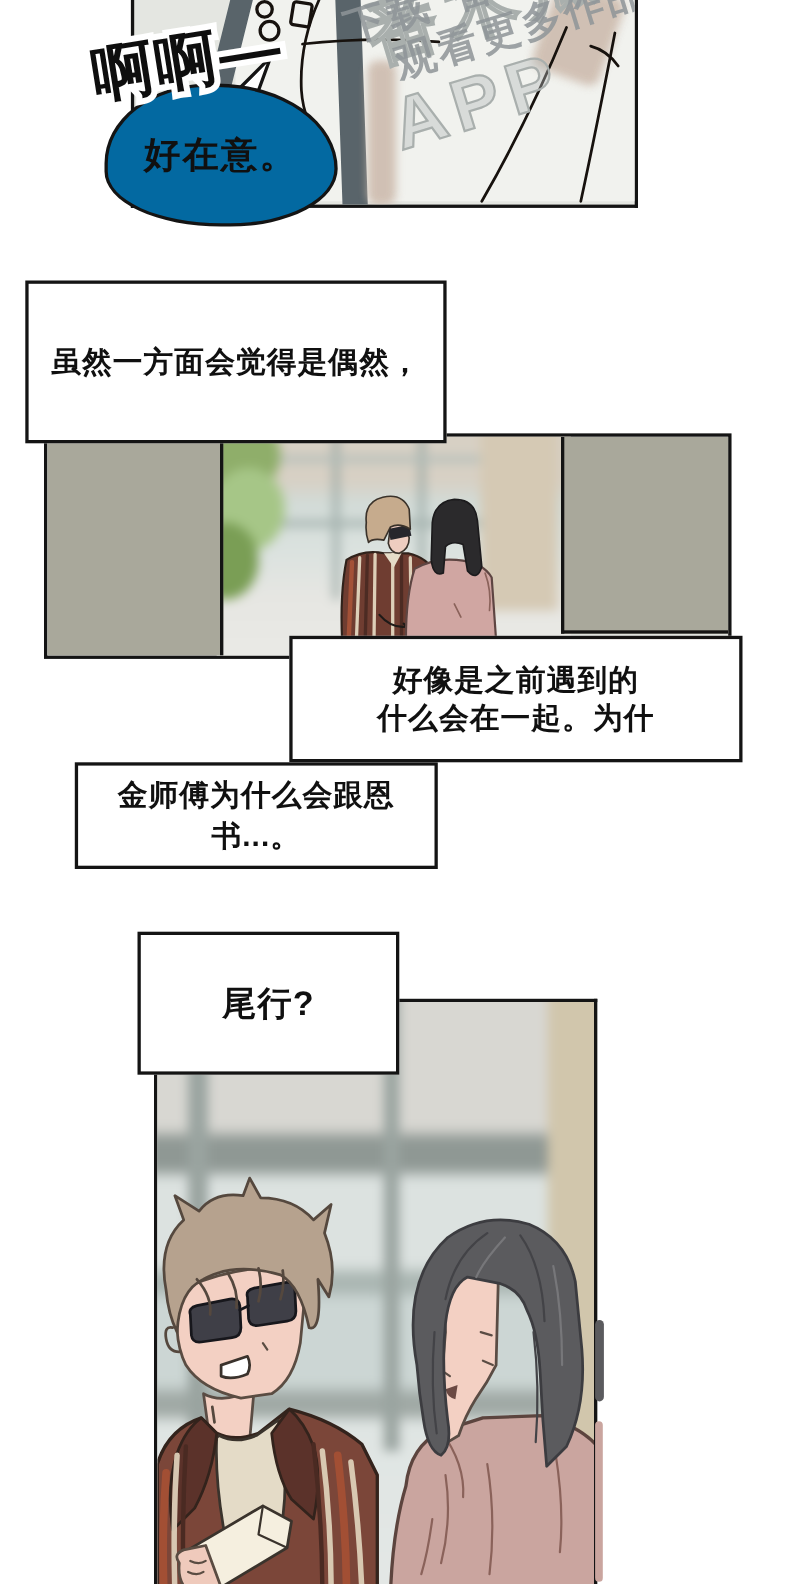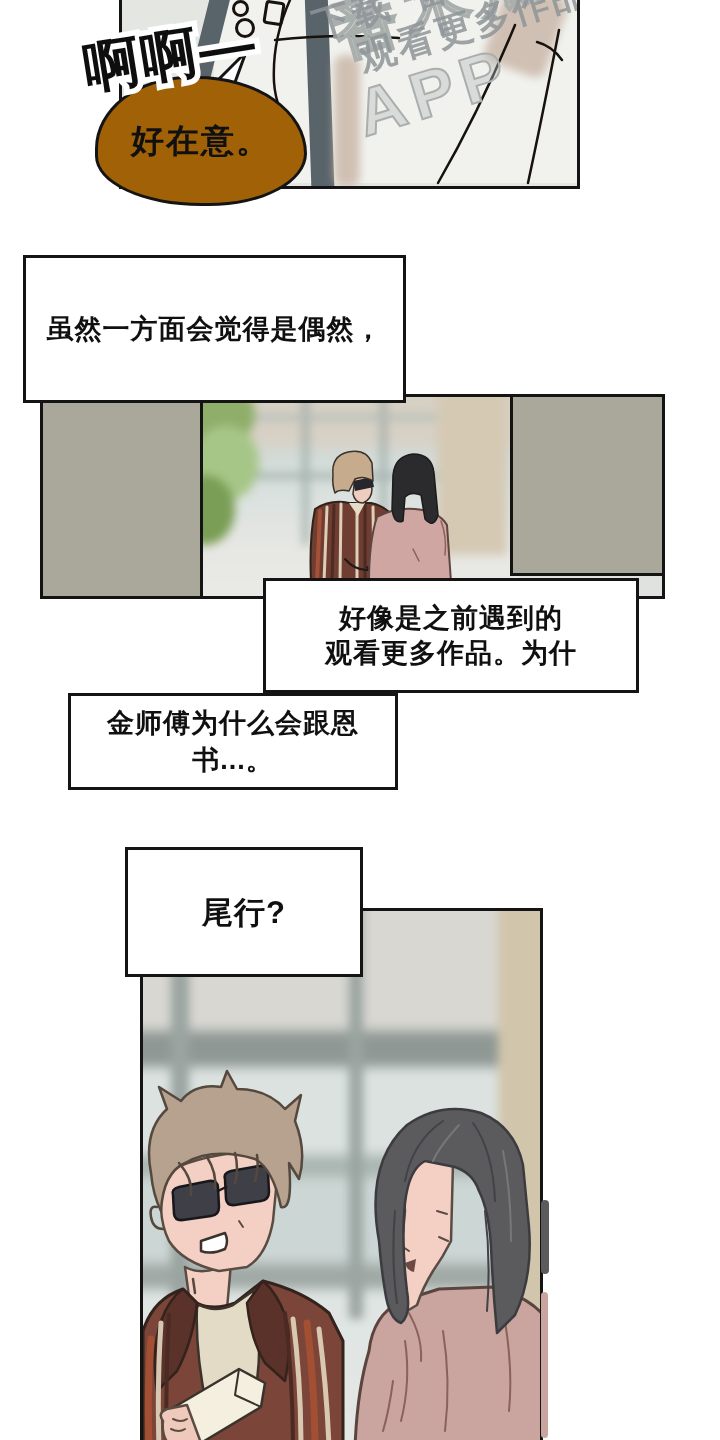--- a/index.html
+++ b/index.html
@@ -26,21 +26,21 @@
   #watermark .wl1{font-size:37px;letter-spacing:3px;}
   #watermark .wl2{font-size:37px;letter-spacing:3px;margin-left:34px;}
   #wm-big{left:218px;top:-46px;transform:rotate(-17deg);font-size:66px;font-weight:900;
           letter-spacing:8px;color:rgba(180,186,184,.4);-webkit-text-stroke:2px #a9afad;z-index:4;}
   
   #sfx{left:84px;top:14px;transform:rotate(-9deg);font-size:56px;font-weight:900;
        letter-spacing:2px;z-index:12;width:230px;height:90px;}
   #sfx span{position:absolute;left:0;top:0;white-space:nowrap;}
   .sfx-back{color:#fff;-webkit-text-stroke:11px #fff;}
   .sfx-front{color:#0e0e0e;}
-  #bubble{left:95px;top:76px;width:206px;height:124px;background:#a16207;border:3px solid #141414;
+  #bubble{left:95px;top:76px;width:206px;height:124px;background:#0369a1;border:3px solid #141414;
           border-radius:46% 54% 48% 52% / 58% 62% 42% 40%;z-index:11;display:flex;
           align-items:center;justify-content:center;font-size:33px;font-weight:700;letter-spacing:2px;}
   #bubble-tail{left:206px;top:50px;z-index:10;}
   
   #panel-mid{left:40px;top:394px;width:625px;height:205px;background:#dfe2de;overflow:hidden;z-index:2;}
   .pillar{background:#a9a89b;}
   
   #panel-bot{left:140px;top:908px;width:403px;height:532px;border-bottom:none;
              background:#d8dbd6;overflow:hidden;z-index:20;}
   .vline{position:absolute;background:#9aa4a0;}
@@ -138,23 +138,23 @@
             </g>
           <path d="M196,78 Q198,59 216,57 Q235,57 237,76 L241,118 Q237,132 228,122 L224,98 Q214,94 208,100 L206,124 Q197,128 195,112 Z" fill="#2b2a2c" stroke="#1c1b1d" stroke-width="1.5"></path>
         </g>
       </svg>
     </div>
 
     <div class="abs pillar" style="left:0;top:0;bottom:0;width:157px;border-right:3px solid #141414;"></div>
     <div class="abs pillar" style="right:0;top:0;width:152px;height:179px;border-left:3px solid #141414;border-bottom:3px solid #141414;box-sizing:border-box;"></div>
   </div>
 
-  <div class="abs ink textbox" style="left:263px;top:578px;width:376px;height:115px;line-height:35px;">
+  <div class="abs ink textbox" style="left:263px;top:578px;width:412px;height:115px;line-height:35px;">
     <div>好像是之前遇到的</div>
-    <div>观看更多作品。为什</div>
+    <div>什么会在一起。为什</div>
   </div>
   <div class="abs ink textbox" style="left:68px;top:693px;width:330px;height:97px;">
     <div>金师傅为什么会跟恩书...。</div>
   </div>
 
   <div class="abs ink" id="panel-bot">
     <div class="blurwrap">
       <div class="blurbg" style="background:linear-gradient(180deg,#d8d7d2 0,#d8d7d2 126px,#8f9894 138px,#8f9894 162px,#dce2e0 174px,#dce2e0 250px,#aab6b2 262px,#aab6b2 272px,#ccd6d4 284px,#ccd6d4 358px,#9fa8a4 372px,#9fa8a4 384px,#dfe5e3 396px,#e3e7e5 537px);">
         <div class="vline" style="left:40px;top:0;width:18px;height:400px;"></div>
         <div class="vline" style="left:218px;top:0;width:14px;height:420px;"></div>

